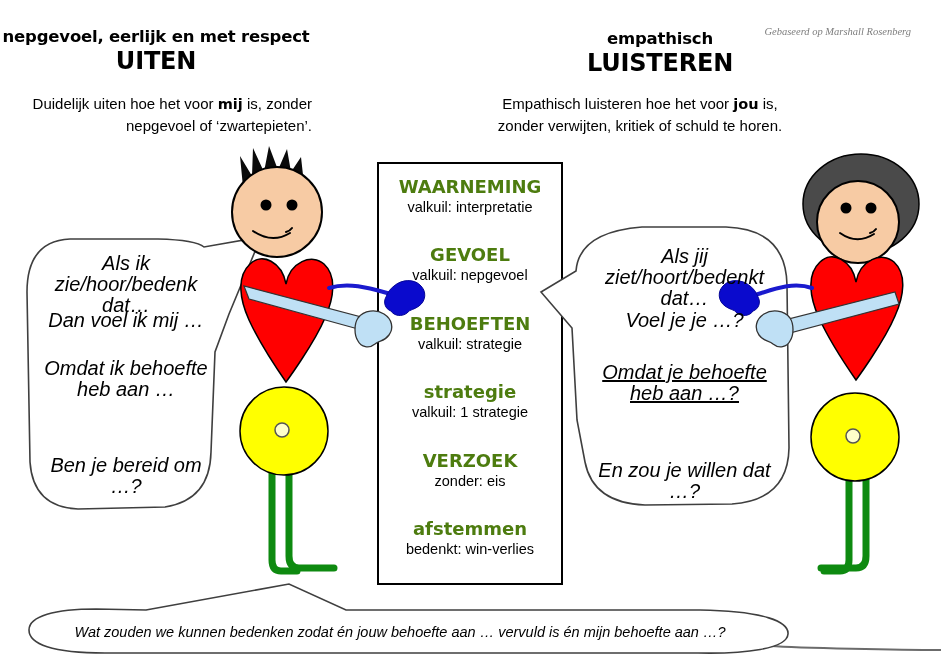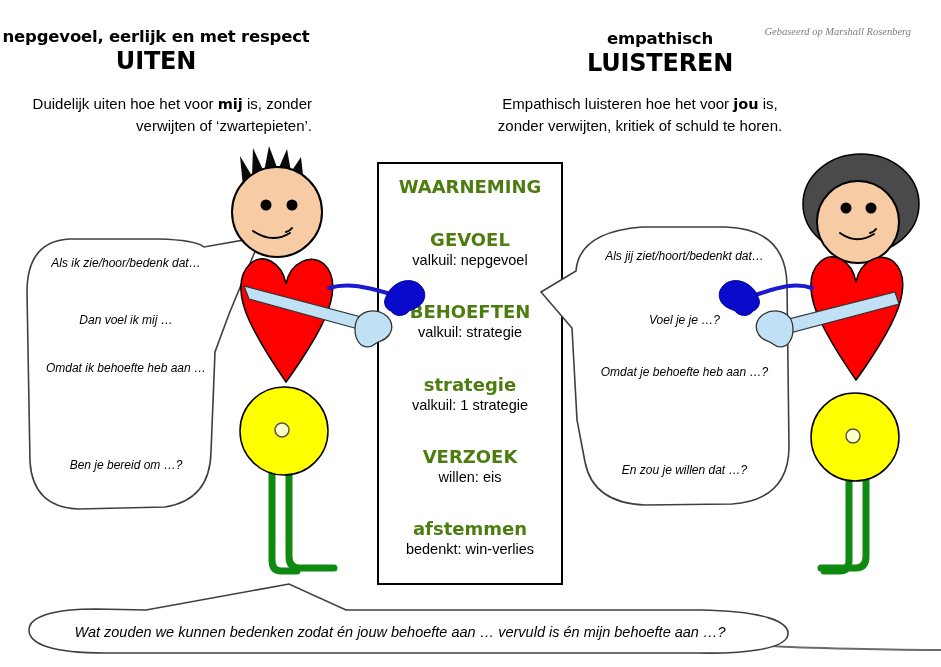--- a/index.html
+++ b/index.html
@@ -17,66 +17,67 @@
   
   #center-box{left:377px;top:162px;width:186px;height:423px;border:2px solid #000;background:#fff;
               box-sizing:border-box;display:flex;flex-direction:column;justify-content:space-between;
               padding:11px 0 24px 0;z-index:1;}
   .step{text-align:center;}
   .step .t{font-family:"DejaVu Sans",sans-serif;font-weight:bold;font-size:18px;color:#4d7c0f;line-height:23px;}
   .step .p{font-size:14.5px;line-height:19px;color:#000;}
   
   #art{left:0;top:0;z-index:2;pointer-events:none;}
   
-  .btxt{z-index:3;font-size:12px;font-style:italic;text-align:center;line-height:21px;}
+  .btxt{z-index:3;font-size:20px;font-style:italic;text-align:center;line-height:21px;}
   #bottom-text{z-index:3;font-size:14.5px;font-style:italic;text-align:center;line-height:20px;}
 </style>
 </head>
 <body>
 
 <div id="stage">
 
   <div class="abs hdr" style="left:0;top:28px;width:312px;">
     <div class="hdr-line1">nepgevoel, eerlijk en met respect</div>
     <div class="hdr-line2">UITEN</div>
   </div>
   <div class="abs hdr" style="left:495px;top:30px;width:330px;">
     <div class="hdr-line1">empathisch</div>
     <div class="hdr-line2">LUISTEREN</div>
   </div>
   <div class="abs attrib" style="right:30px;top:26px;">Gebaseerd op Marshall Rosenberg</div>
 
   <div class="abs subtitle" style="left:0;top:93px;width:312px;text-align:right;">
     <div><span>Duidelijk uiten hoe het voor </span><b>mij</b><span> is, zonder</span></div>
-    <div>verwijten of ‘zwartepieten’.</div>
+    <div>nepgevoel of ‘zwartepieten’.</div>
   </div>
   <div class="abs subtitle" style="left:460px;top:93px;width:360px;">
     <div><span>Empathisch luisteren hoe het voor </span><b>jou</b><span> is,</span></div>
     <div>zonder verwijten, kritiek of schuld te horen.</div>
   </div>
 
   <div id="center-box" class="abs">
     <div class="step">
       <div class="t">WAARNEMING</div>
+      <div class="p">valkuil: interpretatie</div>
     </div>
     <div class="step">
       <div class="t">GEVOEL</div>
       <div class="p">valkuil: nepgevoel</div>
     </div>
     <div class="step">
       <div class="t">BEHOEFTEN</div>
       <div class="p">valkuil: strategie</div>
     </div>
     <div class="step">
       <div class="t">strategie</div>
       <div class="p">valkuil: 1 strategie</div>
     </div>
     <div class="step">
       <div class="t">VERZOEK</div>
-      <div class="p">willen: eis</div>
+      <div class="p">zonder: eis</div>
     </div>
     <div class="step">
       <div class="t">afstemmen</div>
       <div class="p">bedenkt: win-verlies</div>
     </div>
   </div>
 
   <svg id="art" class="abs" width="941" height="667" viewBox="0 0 941 667">
 
     <path d="M 770,646 C 800,648 900,650 941,650" stroke="#6b6b6b" stroke-width="2.2" fill="none"></path>
@@ -146,18 +147,18 @@
     </g>
   </svg>
 
   <div class="abs btxt" style="left:36px;top:253px;width:180px;">Als ik zie/hoor/bedenk dat…</div>
   <div class="abs btxt" style="left:36px;top:310px;width:180px;">Dan voel ik mij …</div>
   <div class="abs btxt" style="left:36px;top:358px;width:180px;">Omdat ik behoefte heb aan …</div>
   <div class="abs btxt" style="left:36px;top:455px;width:180px;">Ben je bereid om …?</div>
 
   <div class="abs btxt" style="left:592px;top:246px;width:185px;">Als jij ziet/hoort/bedenkt dat…</div>
   <div class="abs btxt" style="left:592px;top:310px;width:185px;">Voel je je …?</div>
-  <div class="abs btxt" style="left:592px;top:362px;width:185px;">Omdat je behoefte heb aan …?</div>
+  <div class="abs btxt" style="left:592px;top:362px;width:185px;text-decoration:underline;">Omdat je behoefte heb aan …?</div>
   <div class="abs btxt" style="left:592px;top:460px;width:185px;">En zou je willen dat …?</div>
 
   <div id="bottom-text" class="abs" style="left:45px;top:622px;width:710px;">Wat zouden we kunnen bedenken zodat én jouw behoefte aan … vervuld is én mijn behoefte aan …?</div>
 
 </div>
 
 </body></html>

